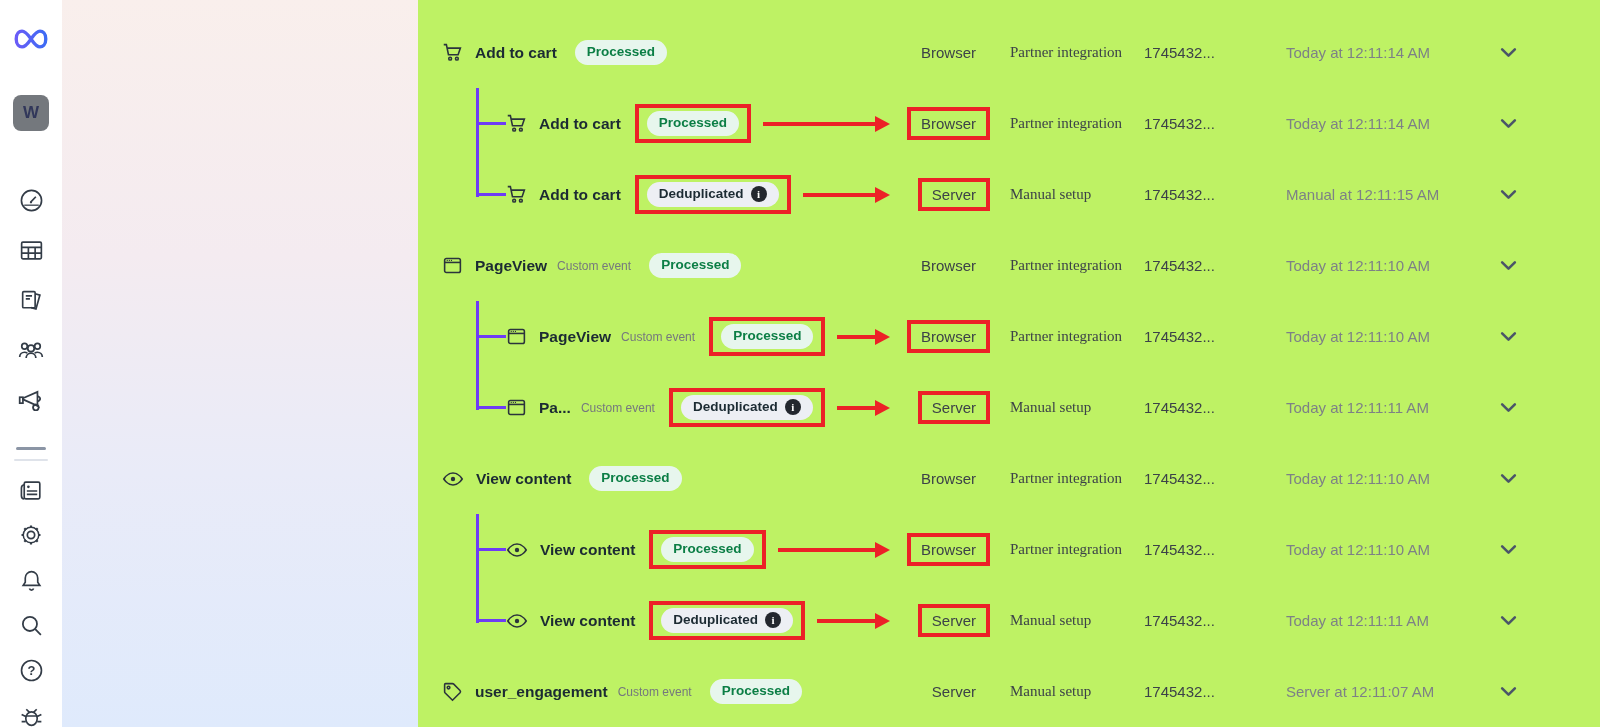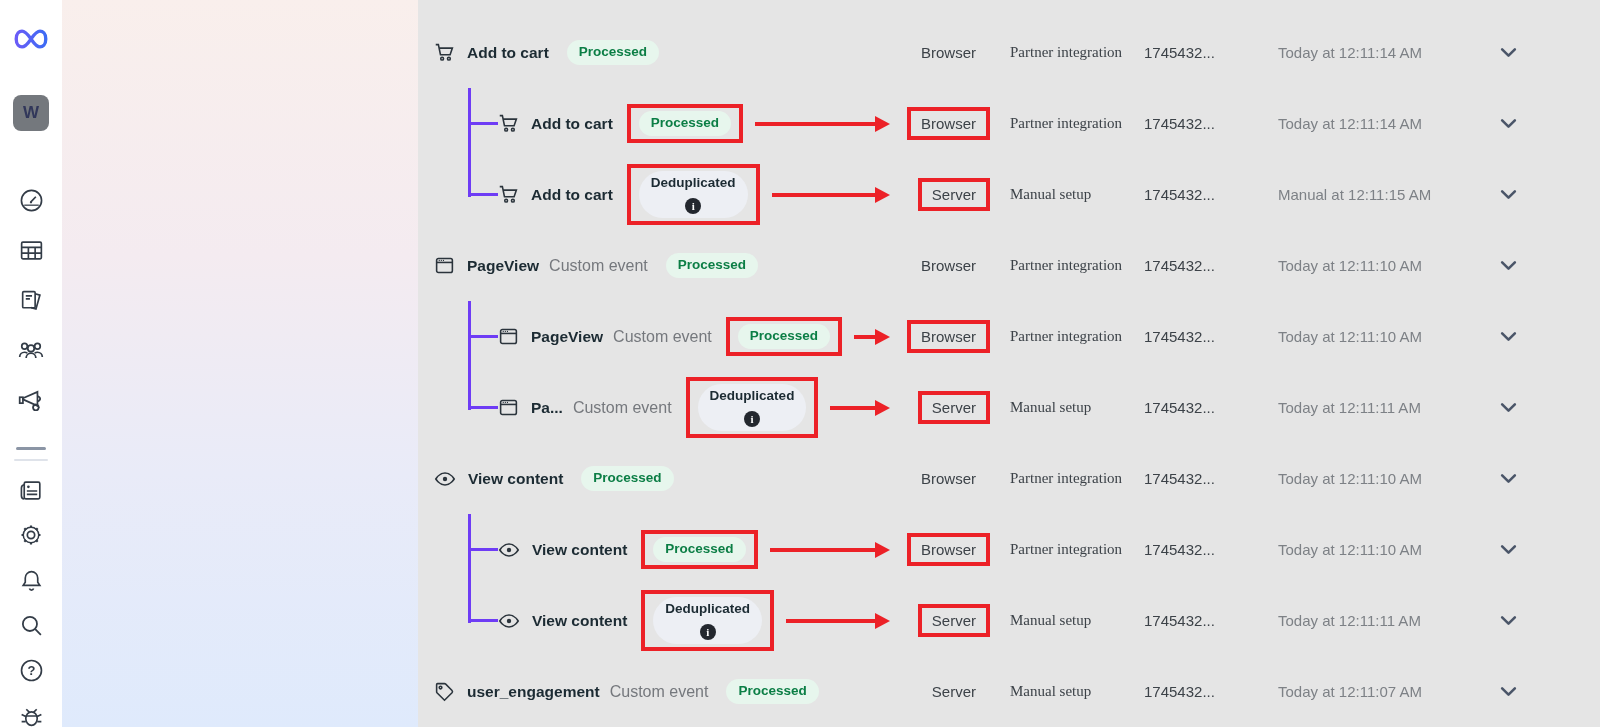--- a/index.html
+++ b/index.html
@@ -22,58 +22,58 @@
   .side-item{position:absolute;left:0;width:62px;height:28px;display:flex;align-items:center;justify-content:center;}
   .side-item svg{display:block;}
   .avatar{width:36px;height:36px;border-radius:8px;background:#74787d;display:flex;align-items:center;justify-content:center;
     font-weight:700;font-size:17px;color:#31375a;}
   .div-line1{position:absolute;left:16px;top:447px;width:30px;height:3px;background:#8b95a5;border-radius:2px;}
   .div-line2{position:absolute;left:14px;top:459px;width:34px;height:2px;background:#dfe3ea;border-radius:2px;}
   
   .gradient{position:absolute;left:62px;top:0;width:356px;height:727px;
     background:linear-gradient(180deg,#f9efec 0%,#f4ebf0 35%,#e9ebf8 65%,#dfeafc 100%);}
   
-  .main{position:absolute;left:418px;top:0;width:1182px;height:727px;background:#e5e5e5;}
+  .main{position:absolute;left:418px;top:0;width:1182px;height:727px;background:#bef264;padding-left:8px;}
   .list{padding-top:17px;}
   .row{
     display:grid;grid-template-columns:1fr 96px 150px 132px 216px 40px;
     align-items:center;height:71px;padding:0 72px 0 16px;position:relative;
   }
   .cell{font-size:15px;color:var(--cell);white-space:nowrap;overflow:hidden;}
   .name-cell{display:flex;align-items:center;position:relative;height:100%;overflow:visible;}
   .row.child .name-cell{padding-left:64px;}
   
   .tree{position:absolute;left:34px;top:0;height:100%;width:30px;display:none;}
   .row.child .tree{display:block;}
   .tree::before{content:"";position:absolute;left:0;top:0;width:3px;height:100%;background:var(--purple);}
   .row.last .tree::before{height:calc(50% + 2px);}
   .tree::after{content:"";position:absolute;left:0;top:calc(50% - 2px);width:30px;height:3px;background:var(--purple);}
   .evt-icon{flex:0 0 auto;}
   .row-name{font-size:15.5px;font-weight:700;color:var(--name);margin-left:12px;}
-  .row-subtype{font-size:16px;color:var(--secondary);margin-left:10px;}
+  .row-subtype{font-size:12px;color:var(--secondary);margin-left:10px;}
   
   .badge-wrap{display:inline-flex;margin-left:14px;border:4px solid transparent;padding:0;flex:0 0 auto;}
   .row.annotated .badge-wrap{border-color:var(--red);padding:3px 8px;}
-  .badge{border-radius:999px;font-weight:700;font-size:13.5px;padding:4px 12px;display:inline-flex;align-items:center;gap:7px;line-height:1.2;}
+  .badge{border-radius:999px;font-weight:700;font-size:13.5px;padding:4px 12px;display:inline-flex;align-items:flex-start;gap:7px;line-height:1.2;}
   .badge.processed{background:#e7f6ed;color:#0b7e45;}
-  .badge.deduplicated{background:#edeff4;color:#1c2b33;flex-direction:column;}
+  .badge.deduplicated{background:#edeff4;color:#1c2b33;}
   .info{width:16px;height:16px;border-radius:50%;background:#23272e;color:#fff;font-size:11px;font-weight:700;
     display:inline-flex;align-items:center;justify-content:center;font-family:"Liberation Serif",serif;}
   
   .arrow{flex:1 1 auto;display:none;align-items:center;margin:0 4px 0 12px;min-width:26px;}
   .row.annotated .arrow{display:flex;}
   .arrow .line{flex:1;height:4px;background:var(--red);}
   .arrow .head{width:0;height:0;border-top:8px solid transparent;border-bottom:8px solid transparent;border-left:15px solid var(--red);}
   
   .conn-cell{text-align:right;overflow:visible;}
   .conn-wrap{display:inline-block;border:4px solid transparent;padding:4px 10px;}
   .row.annotated .conn-wrap{border-color:var(--red);}
   .setup-cell{padding-left:20px;font-family:Liberation Serif, serif;}
   .id-cell{padding-left:4px;}
-  .time-cell{padding-left:6px;color:var(--time);}
+  .time-cell{padding-left:6px;color:var(--time);margin-left:8px;}
   .chev-cell{display:flex;justify-content:center;overflow:visible;}
 </style>
 </head>
 <body>
 
 <nav class="sidebar">
   <div class="side-item" style="top:24px;height:30px;">
     <svg width="38" height="26" viewBox="0 0 36 24" fill="none">
       <defs>
           <linearGradient id="mg" x1="0" y1="0" x2="1" y2="0">
@@ -516,21 +516,21 @@
       </span>
 
     </div>
     <div class="cell conn-cell">
       <span class="conn-wrap">
         <span class="conn">Server</span>
       </span>
     </div>
     <div class="cell setup-cell">Manual setup</div>
     <div class="cell id-cell">1745432...</div>
-    <div class="cell time-cell">Today at 12:11:07 AM</div>
+    <div class="cell time-cell">Server at 12:11:07 AM</div>
     <div class="cell chev-cell">
       <svg width="17" height="11" viewBox="0 0 16 10" fill="none" stroke="#4a5568" stroke-width="2.4" stroke-linecap="round" stroke-linejoin="round">
         <path d="M2 2l6 6 6-6"></path>
       </svg>
     </div>
   </div>
     </div>
 </main>
 
 </body></html>

